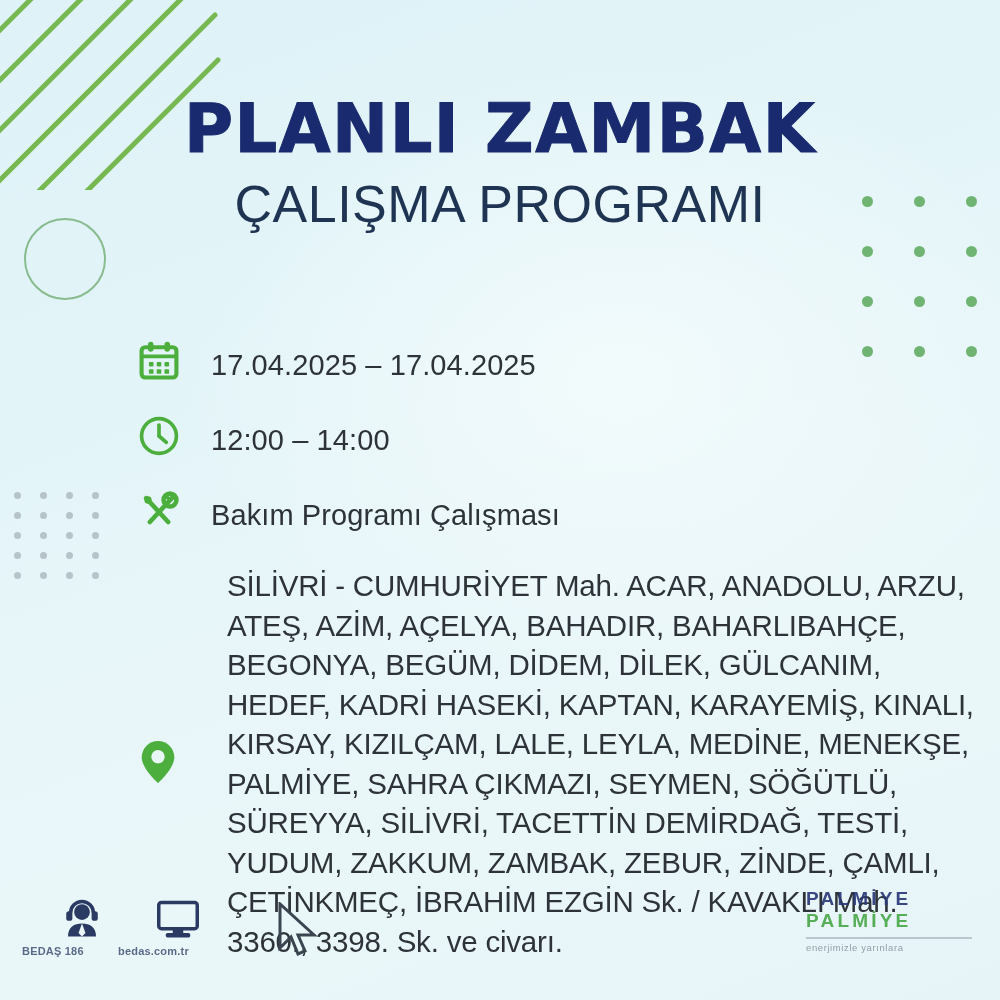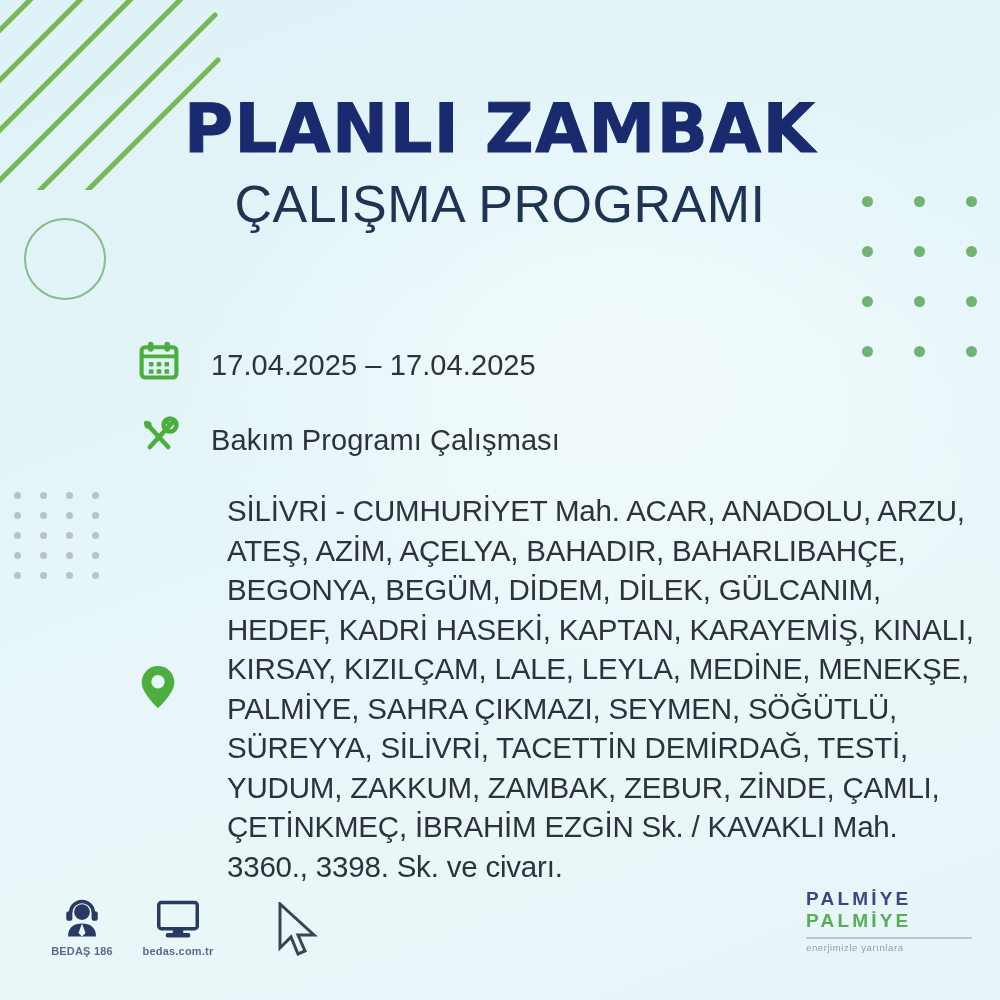--- a/index.html
+++ b/index.html
@@ -146,21 +146,20 @@
     padding-top: 2px;
   }
   .row-address {
     margin-bottom: 0;
     gap: 16px;
   }
 
   
   .footer-item {
     position: absolute;
-    text-align: center;
     width: 120px;
   }
   .footer-item .f-icon {
     height: 46px;
     display: flex;
     align-items: flex-end;
     justify-content: center;
   }
   .footer-item .f-label {
     font-size: 11px;
@@ -304,20 +303,30 @@
             <rect x="30" y="25" width="5" height="5" rx="1"></rect>
             <rect x="13" y="33" width="5" height="5" rx="1"></rect>
             <rect x="21.5" y="33" width="5" height="5" rx="1"></rect>
             <rect x="30" y="33" width="5" height="5" rx="1"></rect>
           </g>
         </svg>
       </div>
       <div class="row-text">17.04.2025 – 17.04.2025</div>
     </div>
 
+    <div class="row">
+      <div class="row-icon">
+        <svg width="44" height="44" viewBox="0 0 48 48" xmlns="http://www.w3.org/2000/svg">
+          <circle cx="24" cy="24" r="19" fill="none" stroke="#4caf3d" stroke-width="4"></circle>
+          <line x1="24" y1="24" x2="24" y2="12" stroke="#4caf3d" stroke-width="4" stroke-linecap="round"></line>
+          <line x1="24" y1="24" x2="32" y2="31" stroke="#4caf3d" stroke-width="4" stroke-linecap="round"></line>
+        </svg>
+      </div>
+      <div class="row-text">12:00 – 14:00</div>
+    </div>
 
     <div class="row">
       <div class="row-icon">
         <svg width="44" height="44" viewBox="0 0 48 48" xmlns="http://www.w3.org/2000/svg">
           <g stroke="#4caf3d" stroke-width="5" stroke-linecap="round" fill="none">
             <line x1="10" y1="10" x2="34" y2="36"></line>
             <line x1="38" y1="10" x2="14" y2="36"></line>
           </g>
           <circle cx="36" cy="12" r="7" fill="none" stroke="#4caf3d" stroke-width="5"></circle>
           <path d="M31 7 L36 12 L41 7" fill="none" stroke="#4caf3d" stroke-width="4" stroke-linecap="round"></path>

